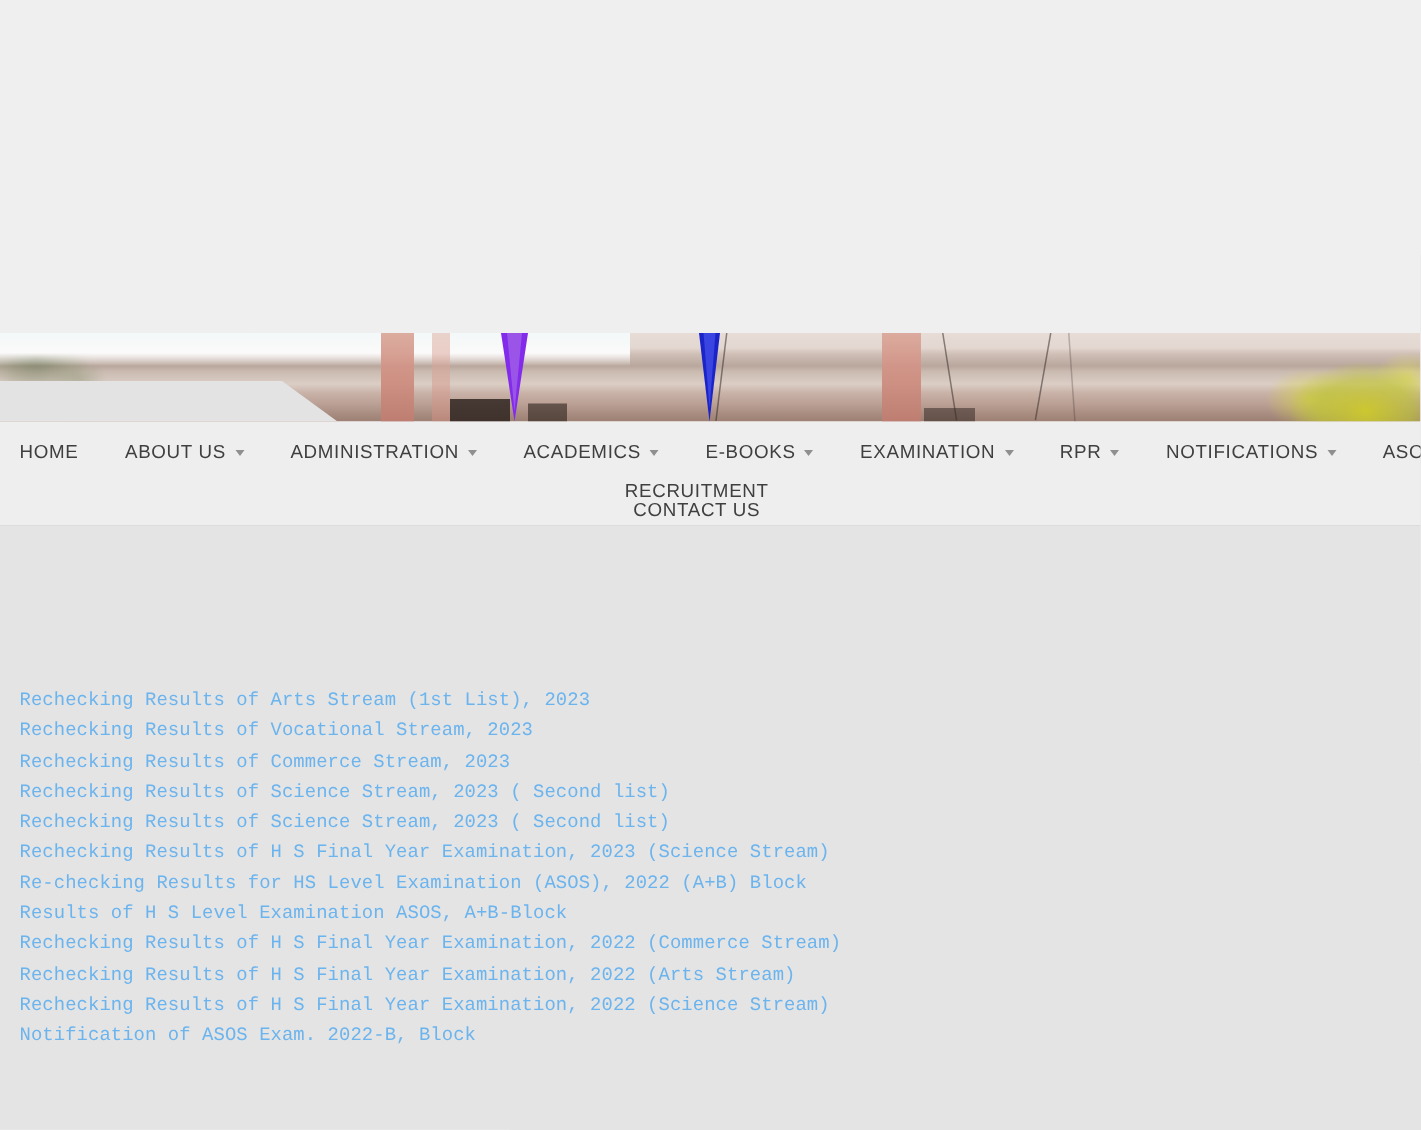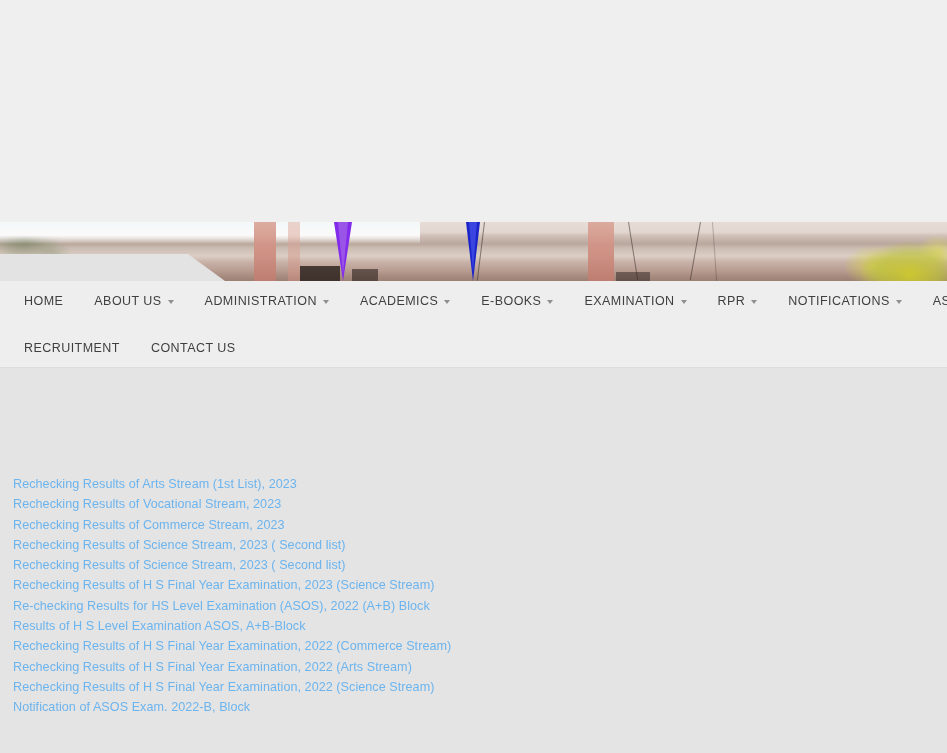--- a/index.html
+++ b/index.html
@@ -147,24 +147,24 @@
     width: 947px;
     background: #eeeeee;
     padding: 10px 0 9px 0;
     border-bottom: 1px solid #dcdcdc;
   }
 
   .nav-row {
     display: flex;
     align-items: center;
     white-space: nowrap;
-    padding-left: 24px;
+    padding-left: 13px;
     height: 20px;
   }
-  .nav-row + .nav-row { margin-top: 27px; }
+  .nav-row + .nav-row { margin-top: 10px; flex-direction: column; }
 
   .nav-item {
     display: inline-flex;
     align-items: center;
     color: #3f3f3f;
     font-size: 12.5px;
     letter-spacing: .45px;
     text-transform: uppercase;
     text-decoration: none;
     margin-right: 31px;
@@ -192,20 +192,21 @@
     padding-left: 13px;
   }
 
   .link-list {
     list-style: none;
   }
 
   .link-item {
     height: 20.3px;
     line-height: 20.3px;
+    font-family: Liberation Mono, monospace;
   }
 
   .result-link {
     color: #6cb4ee;
     font-size: 12.6px;
     text-decoration: none;
     letter-spacing: .05px;
     cursor: pointer;
   }
 </style>

